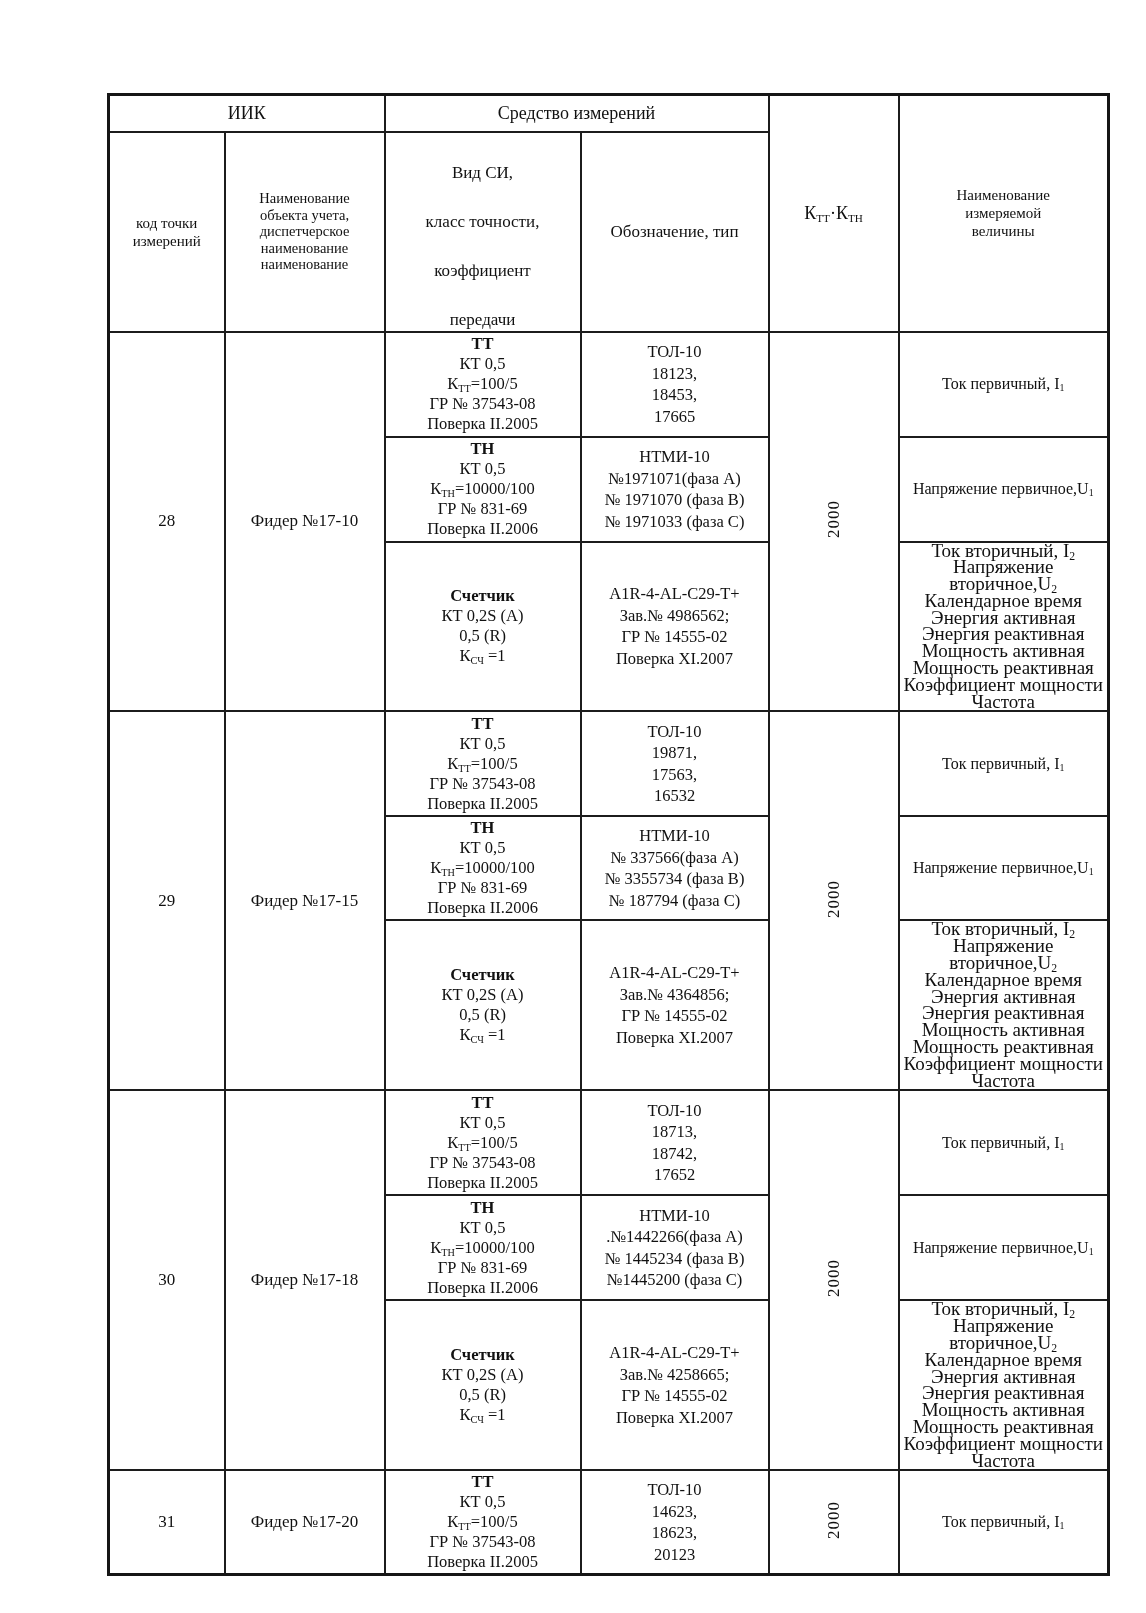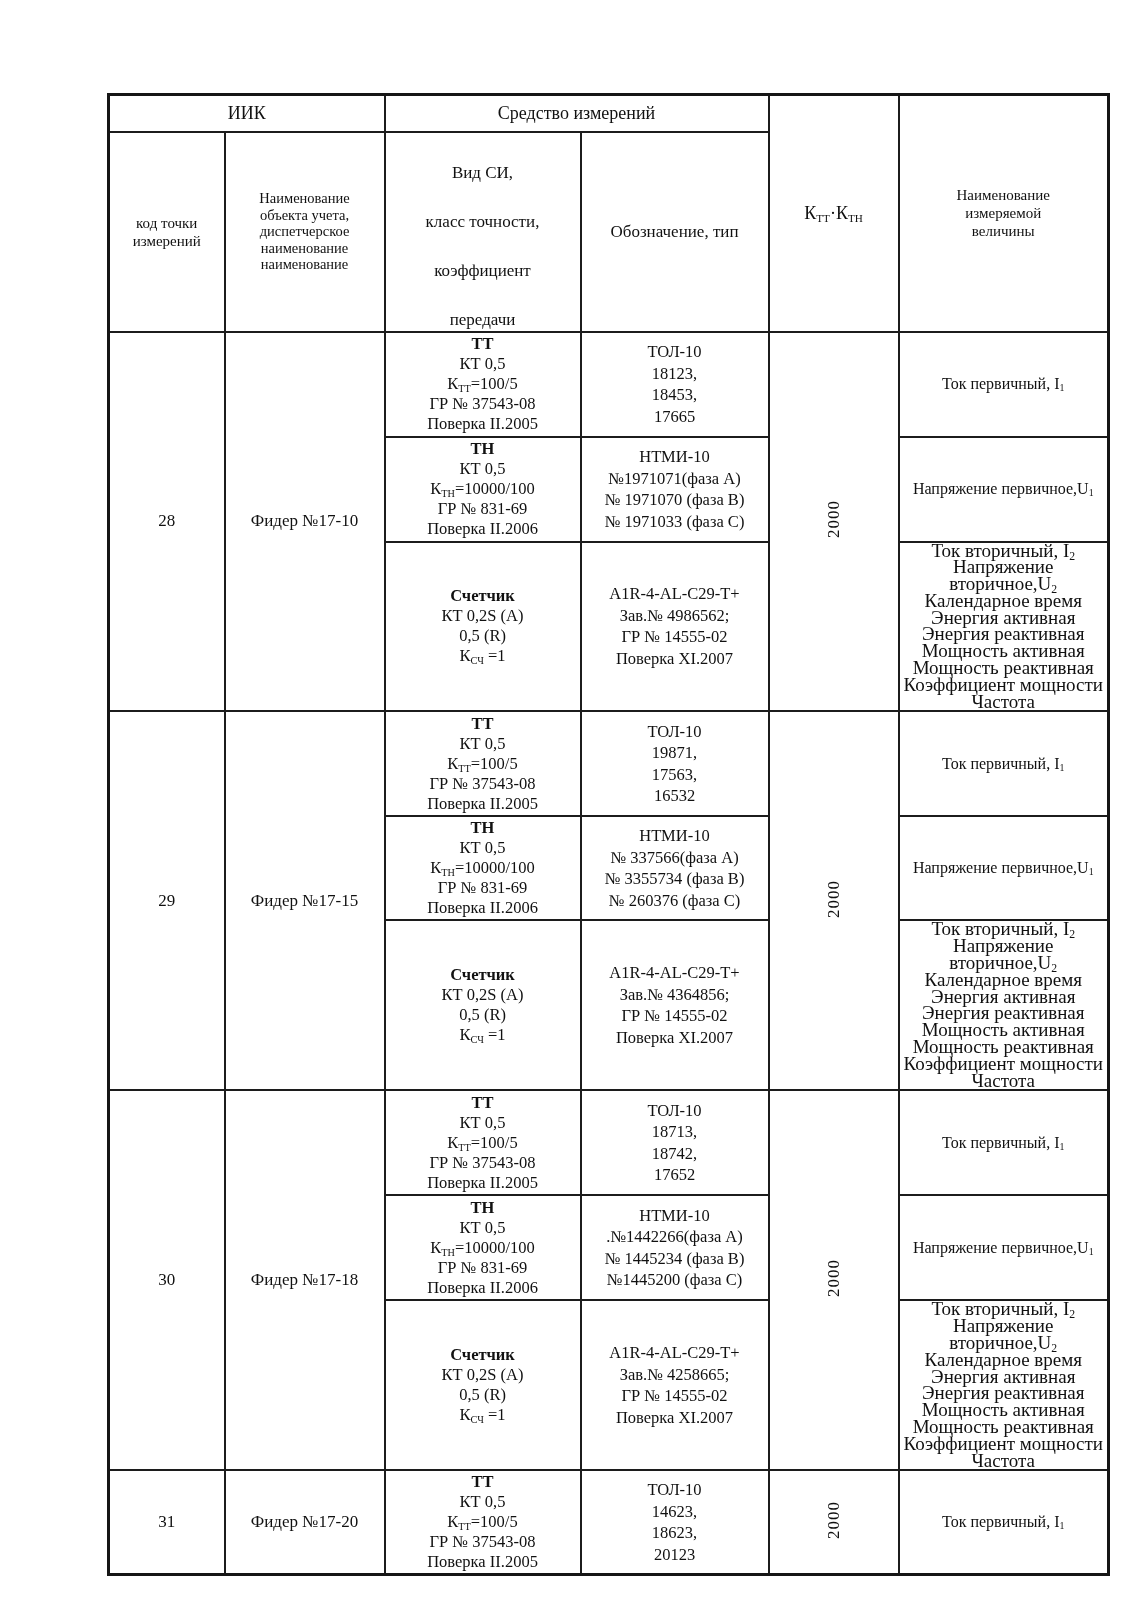--- a/index.html
+++ b/index.html
@@ -199,21 +199,21 @@
             <div class="ln"><b>ТН</b></div>
             <div class="ln">КТ 0,5</div>
             <div class="ln">К<sub>ТН</sub>=10000/100</div>
             <div class="ln">ГР № 831-69</div>
             <div class="ln">Поверка II.2006</div>
           </td>
         <td class="cell-type">
             <div class="ln">НТМИ-10</div>
             <div class="ln">№ 337566(фаза А)</div>
             <div class="ln">№ 3355734  (фаза В)</div>
-            <div class="ln">№ 260376  (фаза С)</div>
+            <div class="ln">№ 187794  (фаза С)</div>
           </td>
         <td class="cell-qty">Напряжение первичное,U<sub>1</sub></td>
       </tr>
       <tr class="sub3 r29-3">
         <td class="cell-kind">
             <div class="ln"><b>Счетчик</b></div>
             <div class="ln">КТ 0,2S (А)</div>
             <div class="ln">0,5 (R)</div>
             <div class="ln">К<sub>СЧ</sub> =1</div>
           </td>

